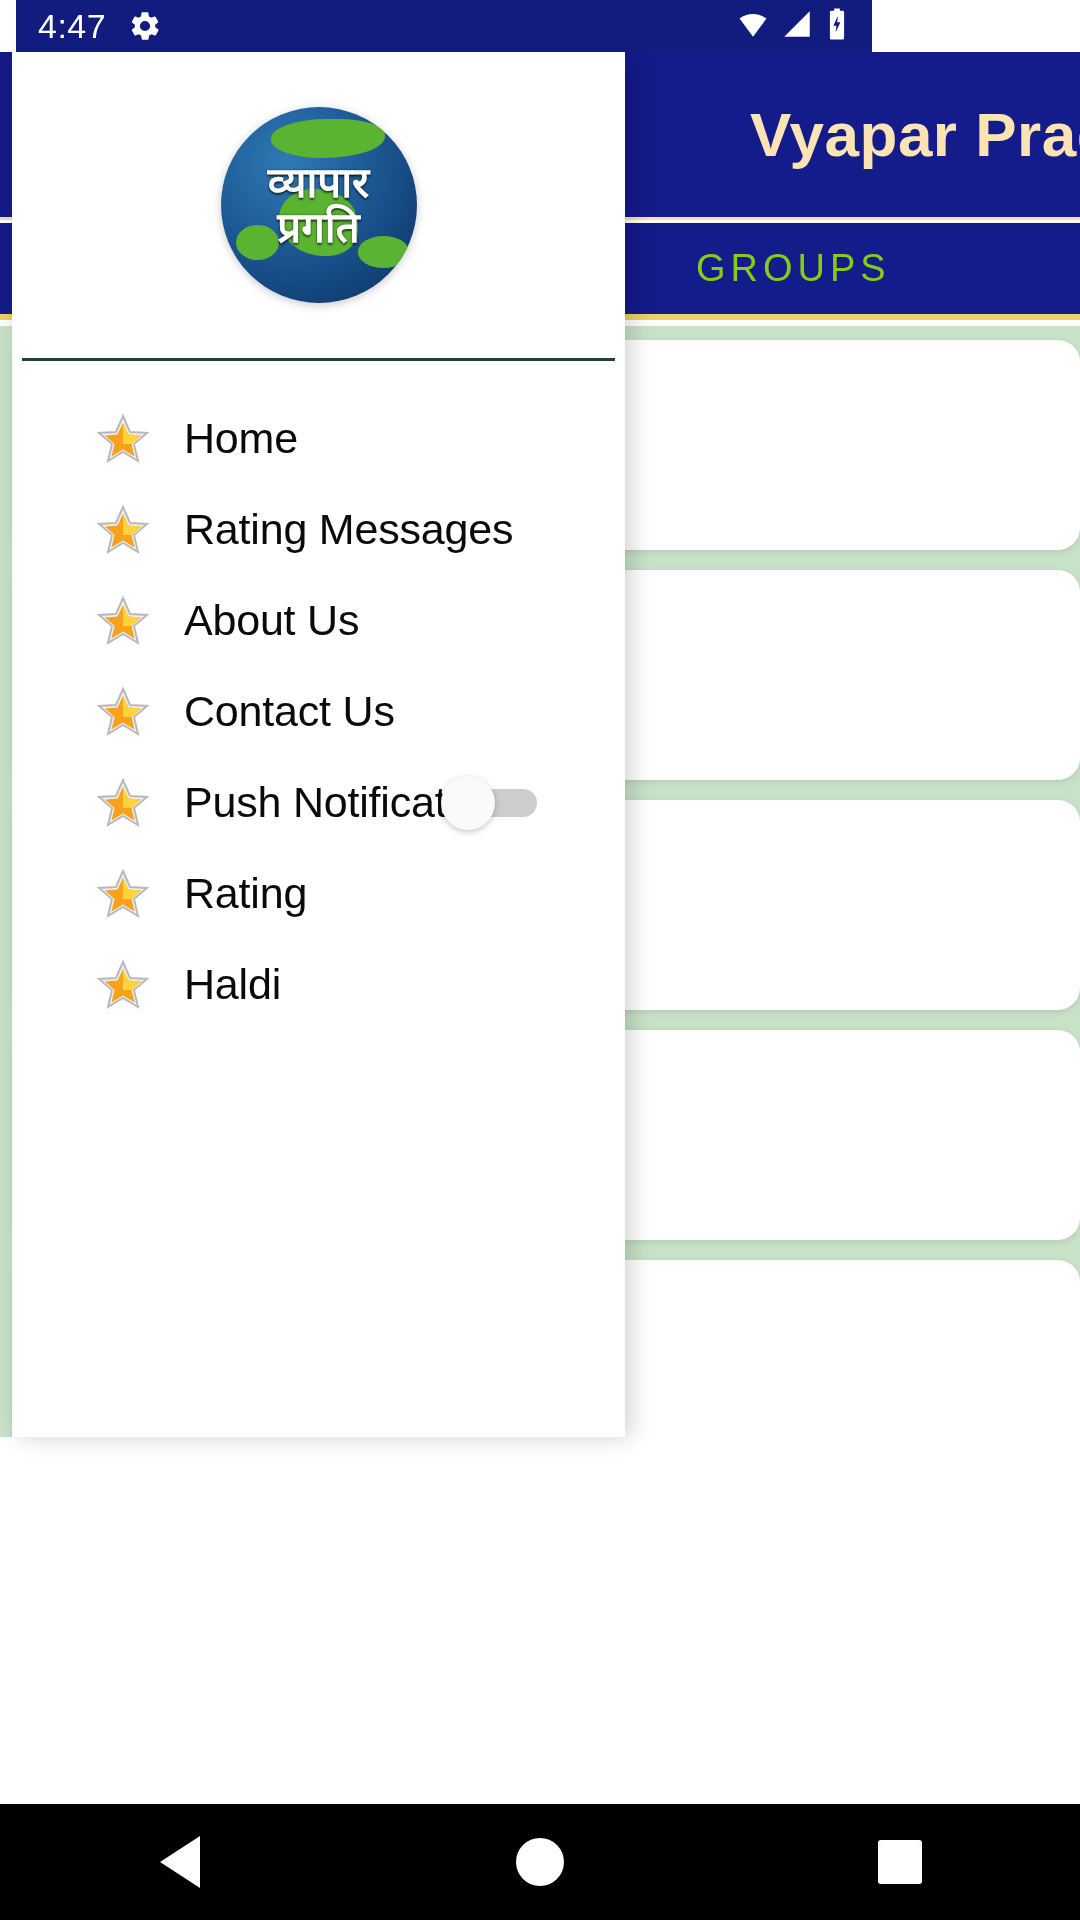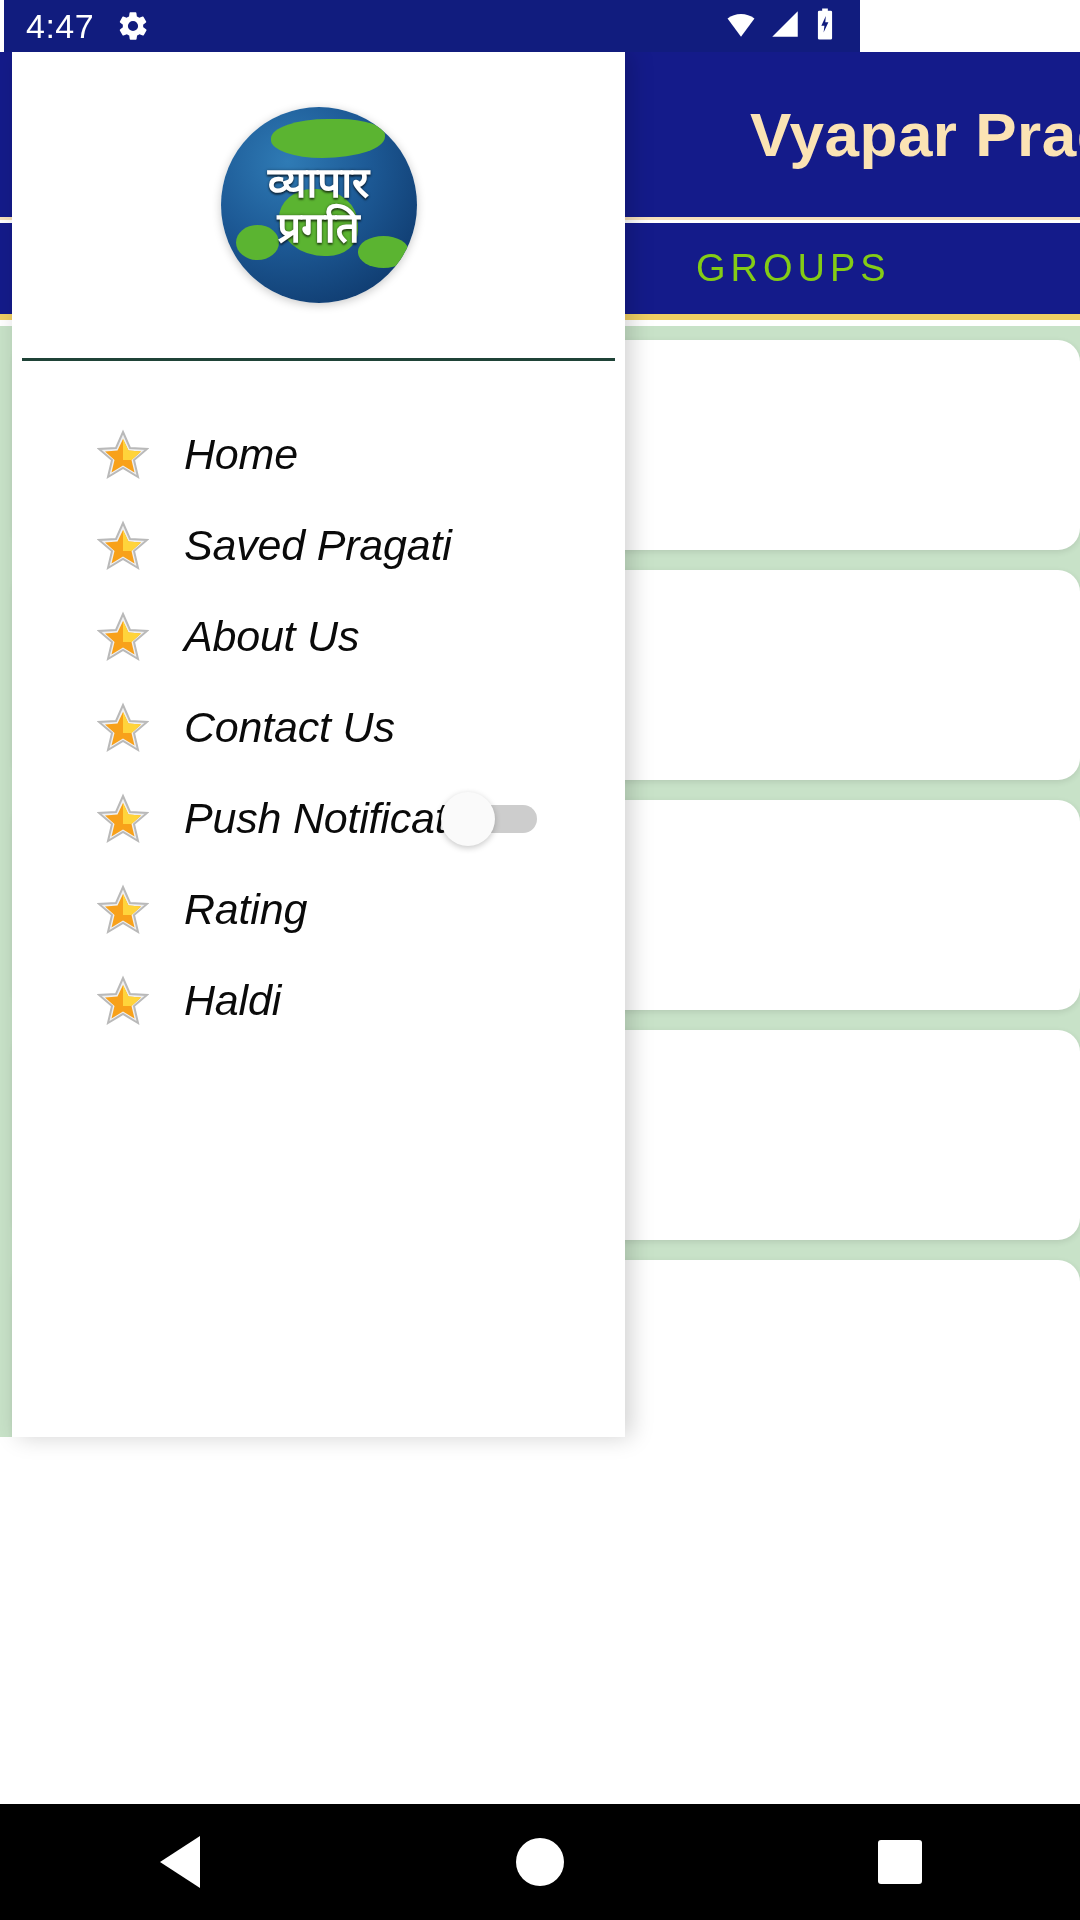--- a/index.html
+++ b/index.html
@@ -6,21 +6,21 @@
   html,body{ width:1080px; height:1920px; }
   body{
     font-family:"Liberation Sans", sans-serif;
     background:#ffffff;
     overflow:hidden;
     position:relative;
   }
 
   
   #status-bar{
-    position:absolute; left:4px; top:0; width:856px; height:52px;
+    position:absolute; left:16px; top:0; width:856px; height:52px;
     background:#111c7e;
     display:flex; align-items:center;
     padding:0 22px;
     z-index:60;
   }
   #status-clock{
     color:#ffffff; font-size:34px; letter-spacing:0.5px;
     font-family:"Liberation Sans", sans-serif;
   }
   .sb-gear{ margin-left:22px; display:flex; align-items:center; }
@@ -147,21 +147,21 @@
     z-index:40;
     display:flex; flex-direction:column;
   }
   #drawer-header{
     height:306px;
     display:flex; align-items:center; justify-content:center;
   }
   #drawer-divider{
     height:3px; background:#1f4337; margin:0 10px;
   }
-  #drawer-menu{ padding-top:48px;font-style:italic; }
+  #drawer-menu{ padding-top:32px; }
   .drawer-item{
     height:91px;
     display:flex; align-items:center;
     padding-left:85px;
     position:relative;
   }
   .star-icon{ flex:0 0 52px; width:52px; height:52px; position:relative; }
   .drawer-label{
     margin-left:35px;
     font-size:43px; color:#0a0a0a; white-space:nowrap;
@@ -303,21 +303,21 @@
     </div>
 
     <div class="drawer-item">
       <span class="star-icon">
         <svg width="52" height="52" viewBox="0 0 52 52">
           <polygon points="26,3 33,19 50,20 37,31 41,48 26,39 11,48 15,31 2,20 19,19" fill="#f0f0f0" stroke="#b9b9b9" stroke-width="2"></polygon>
           <polygon points="26,10 31.5,21.5 44,22.5 34.5,31 37.5,43.5 26,36.5 14.5,43.5 17.5,31 8,22.5 20.5,21.5" fill="#f8a11a"></polygon>
           <polygon points="26,10 31.5,21.5 44,22.5 34.5,31 26,31" fill="#ffd43b"></polygon>
         </svg>
       </span>
-      <span class="drawer-label">Saved Pragati</span>
+      <span class="drawer-label">Rating Messages</span>
     </div>
 
     <div class="drawer-item">
       <span class="star-icon">
         <svg width="52" height="52" viewBox="0 0 52 52">
           <polygon points="26,3 33,19 50,20 37,31 41,48 26,39 11,48 15,31 2,20 19,19" fill="#f0f0f0" stroke="#b9b9b9" stroke-width="2"></polygon>
           <polygon points="26,10 31.5,21.5 44,22.5 34.5,31 37.5,43.5 26,36.5 14.5,43.5 17.5,31 8,22.5 20.5,21.5" fill="#f8a11a"></polygon>
           <polygon points="26,10 31.5,21.5 44,22.5 34.5,31 26,31" fill="#ffd43b"></polygon>
         </svg>
       </span>

